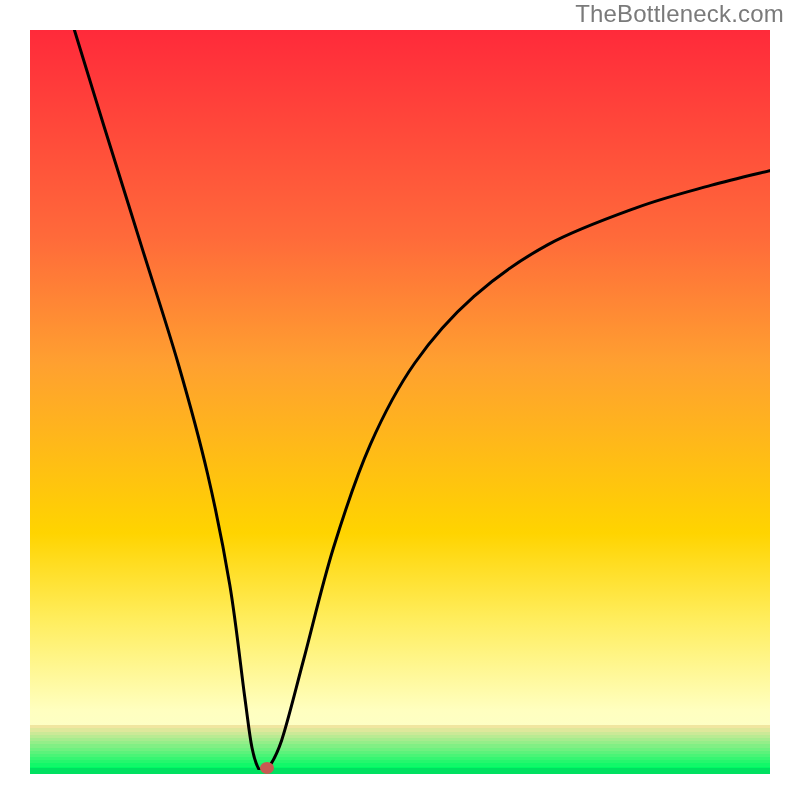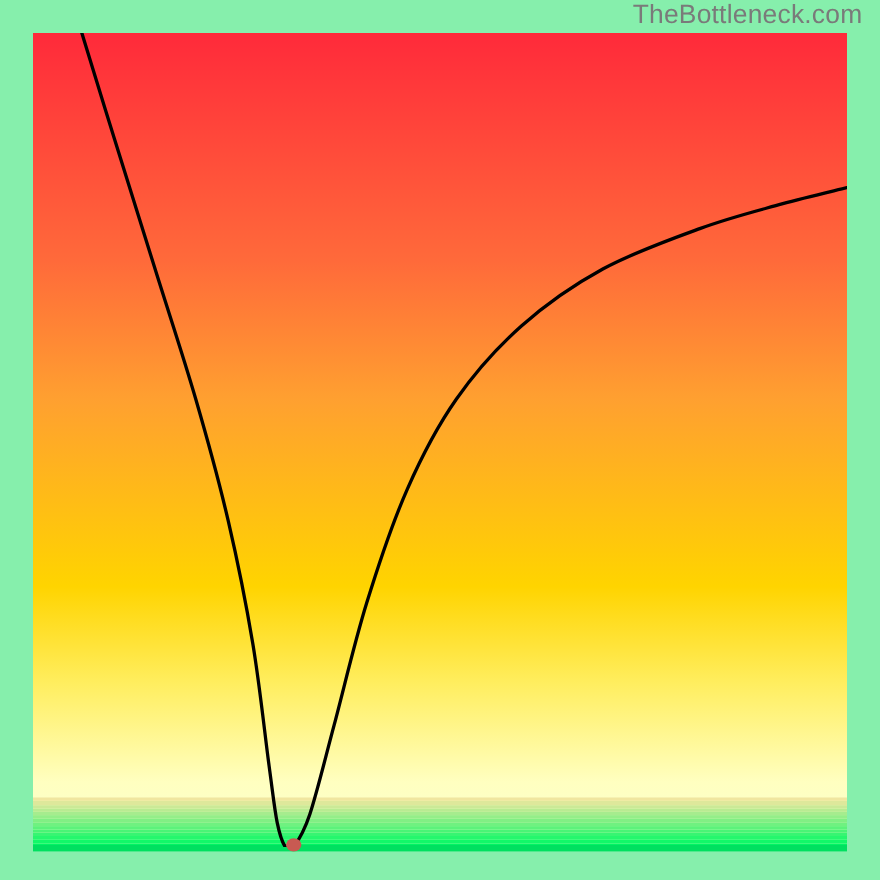--- a/index.html
+++ b/index.html
@@ -8,21 +8,21 @@
     width: 800px;
     height: 800px;
     background: #000;
     overflow: hidden;
     font-family: Arial, Helvetica, sans-serif;
   }
   .frame {
     position: relative;
     width: 800px;
     height: 800px;
-    background: #86efac;
+    background: #ffffff;
   }
   .watermark {
     position: absolute;
     top: 0;
     right: 16px;
     color: #7a7a7a;
     font-size: 24px;
     font-weight: 500;
     letter-spacing: 0.2px;
     z-index: 20;

